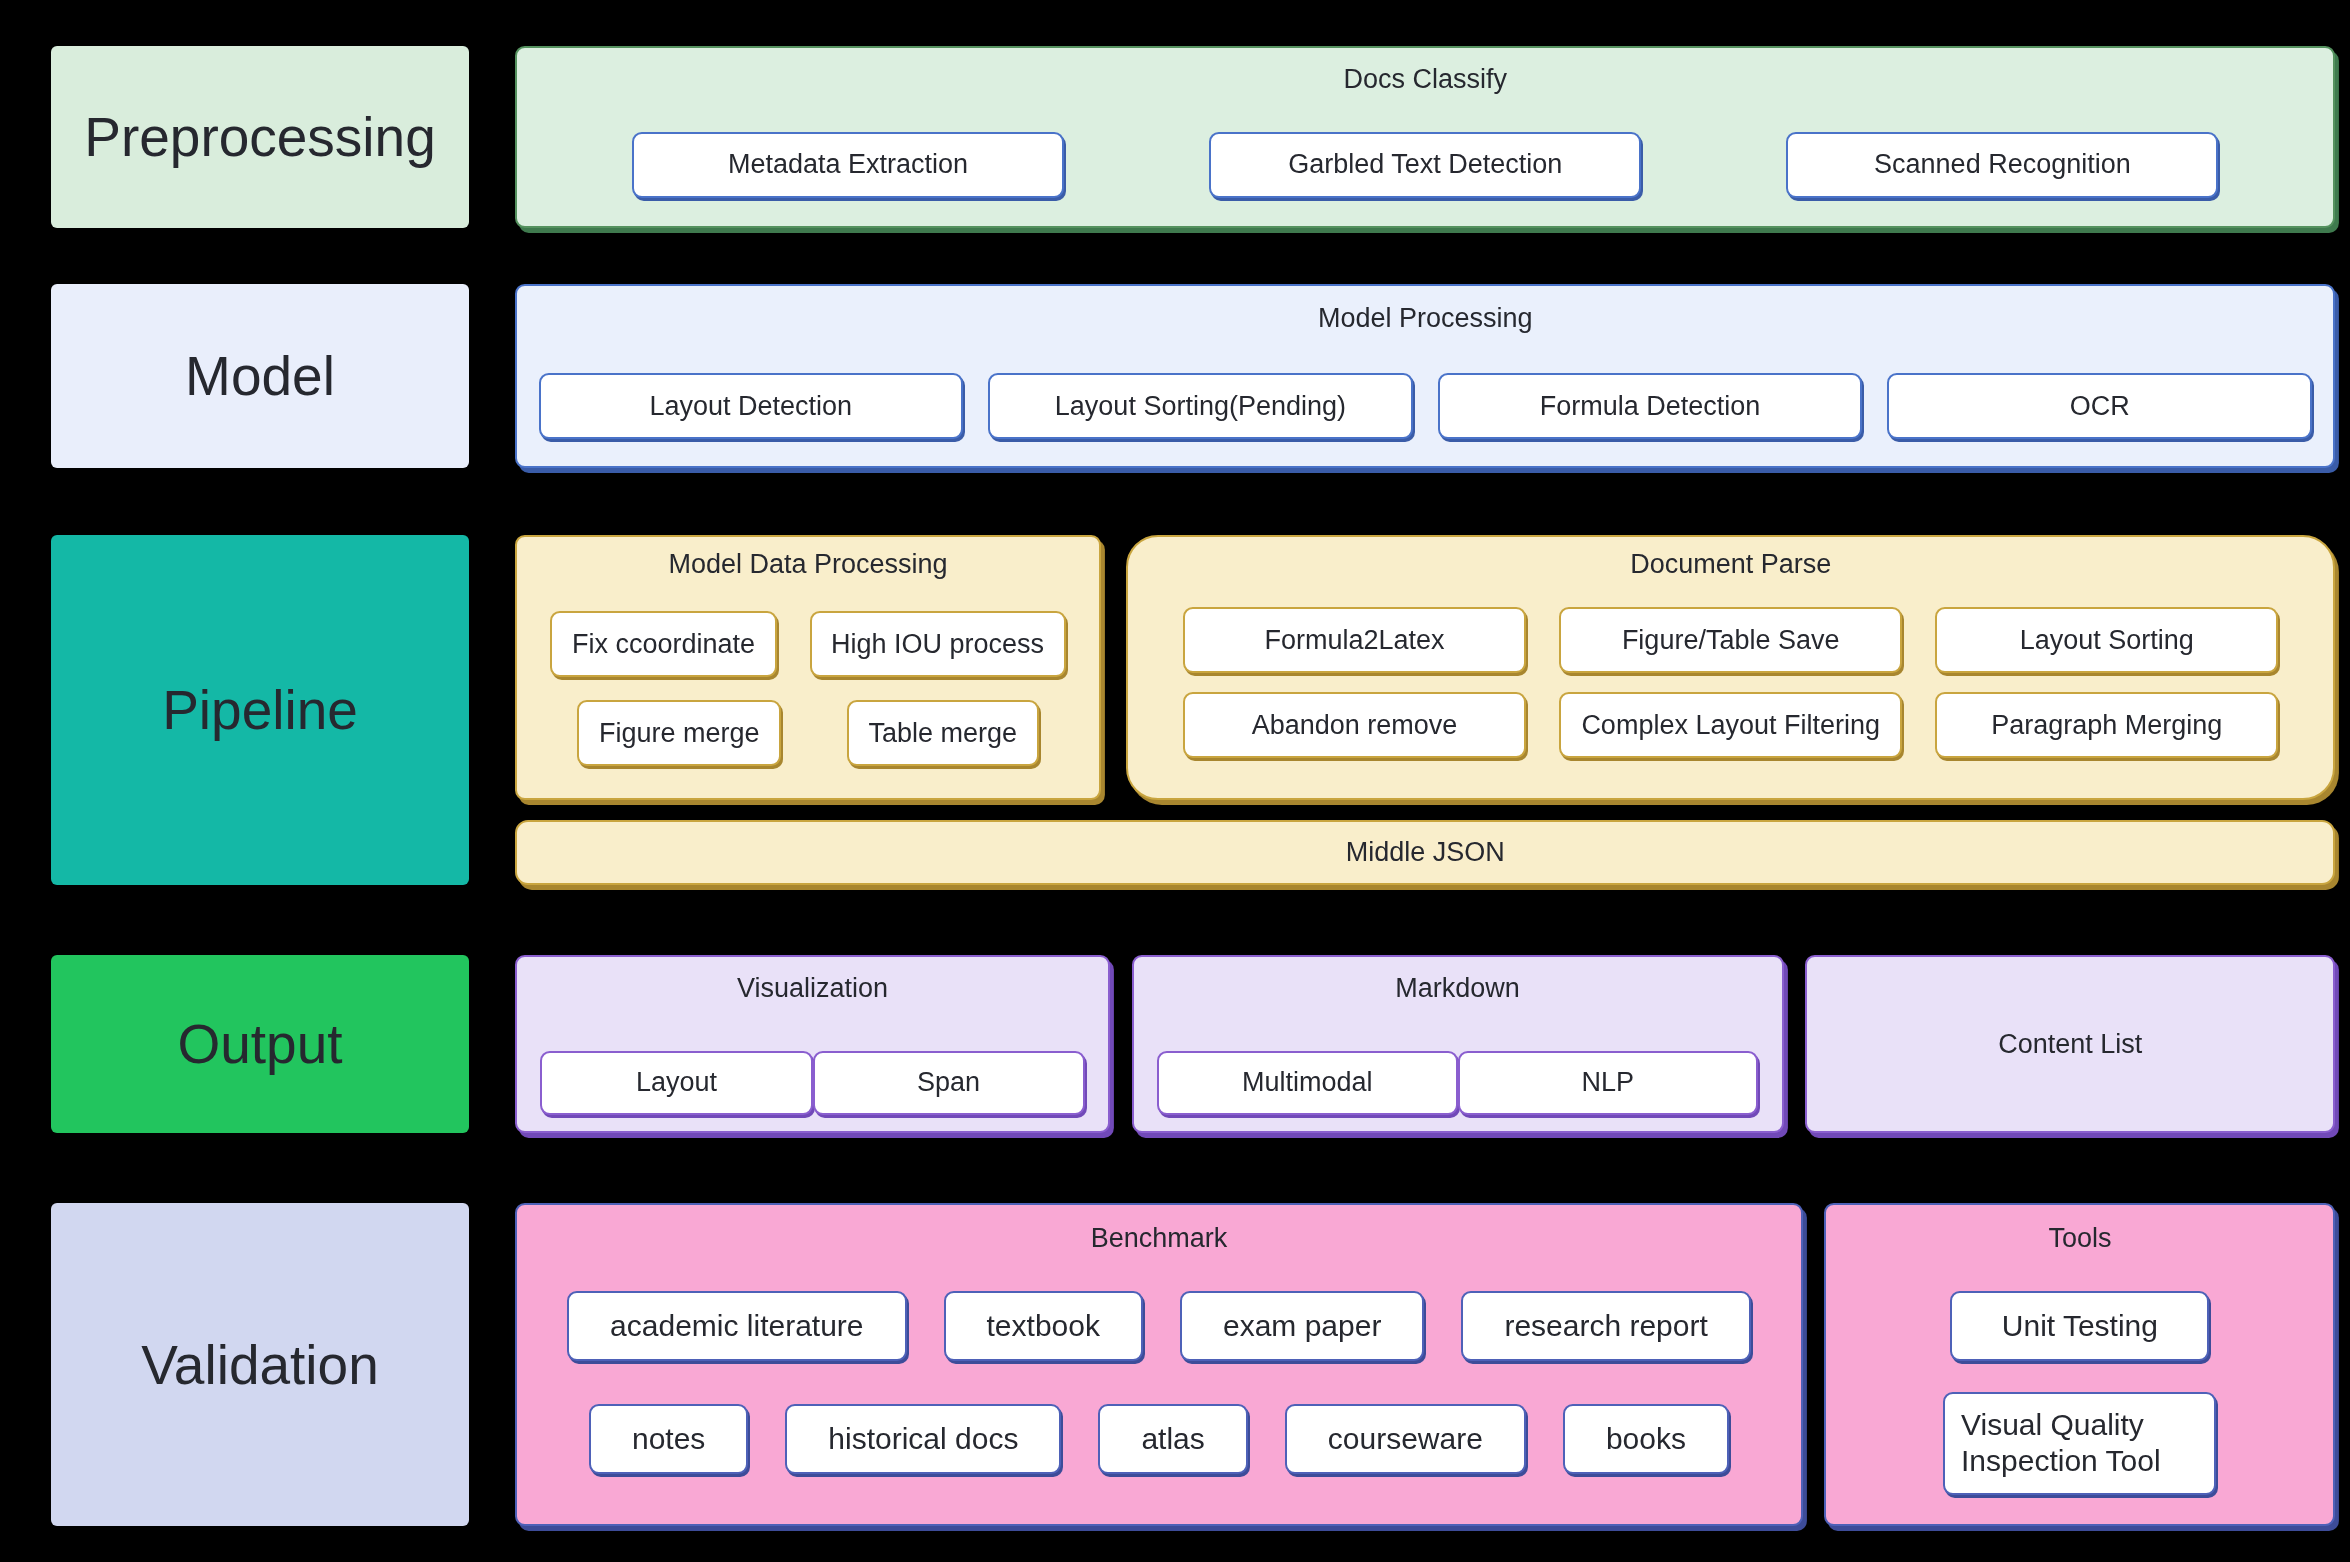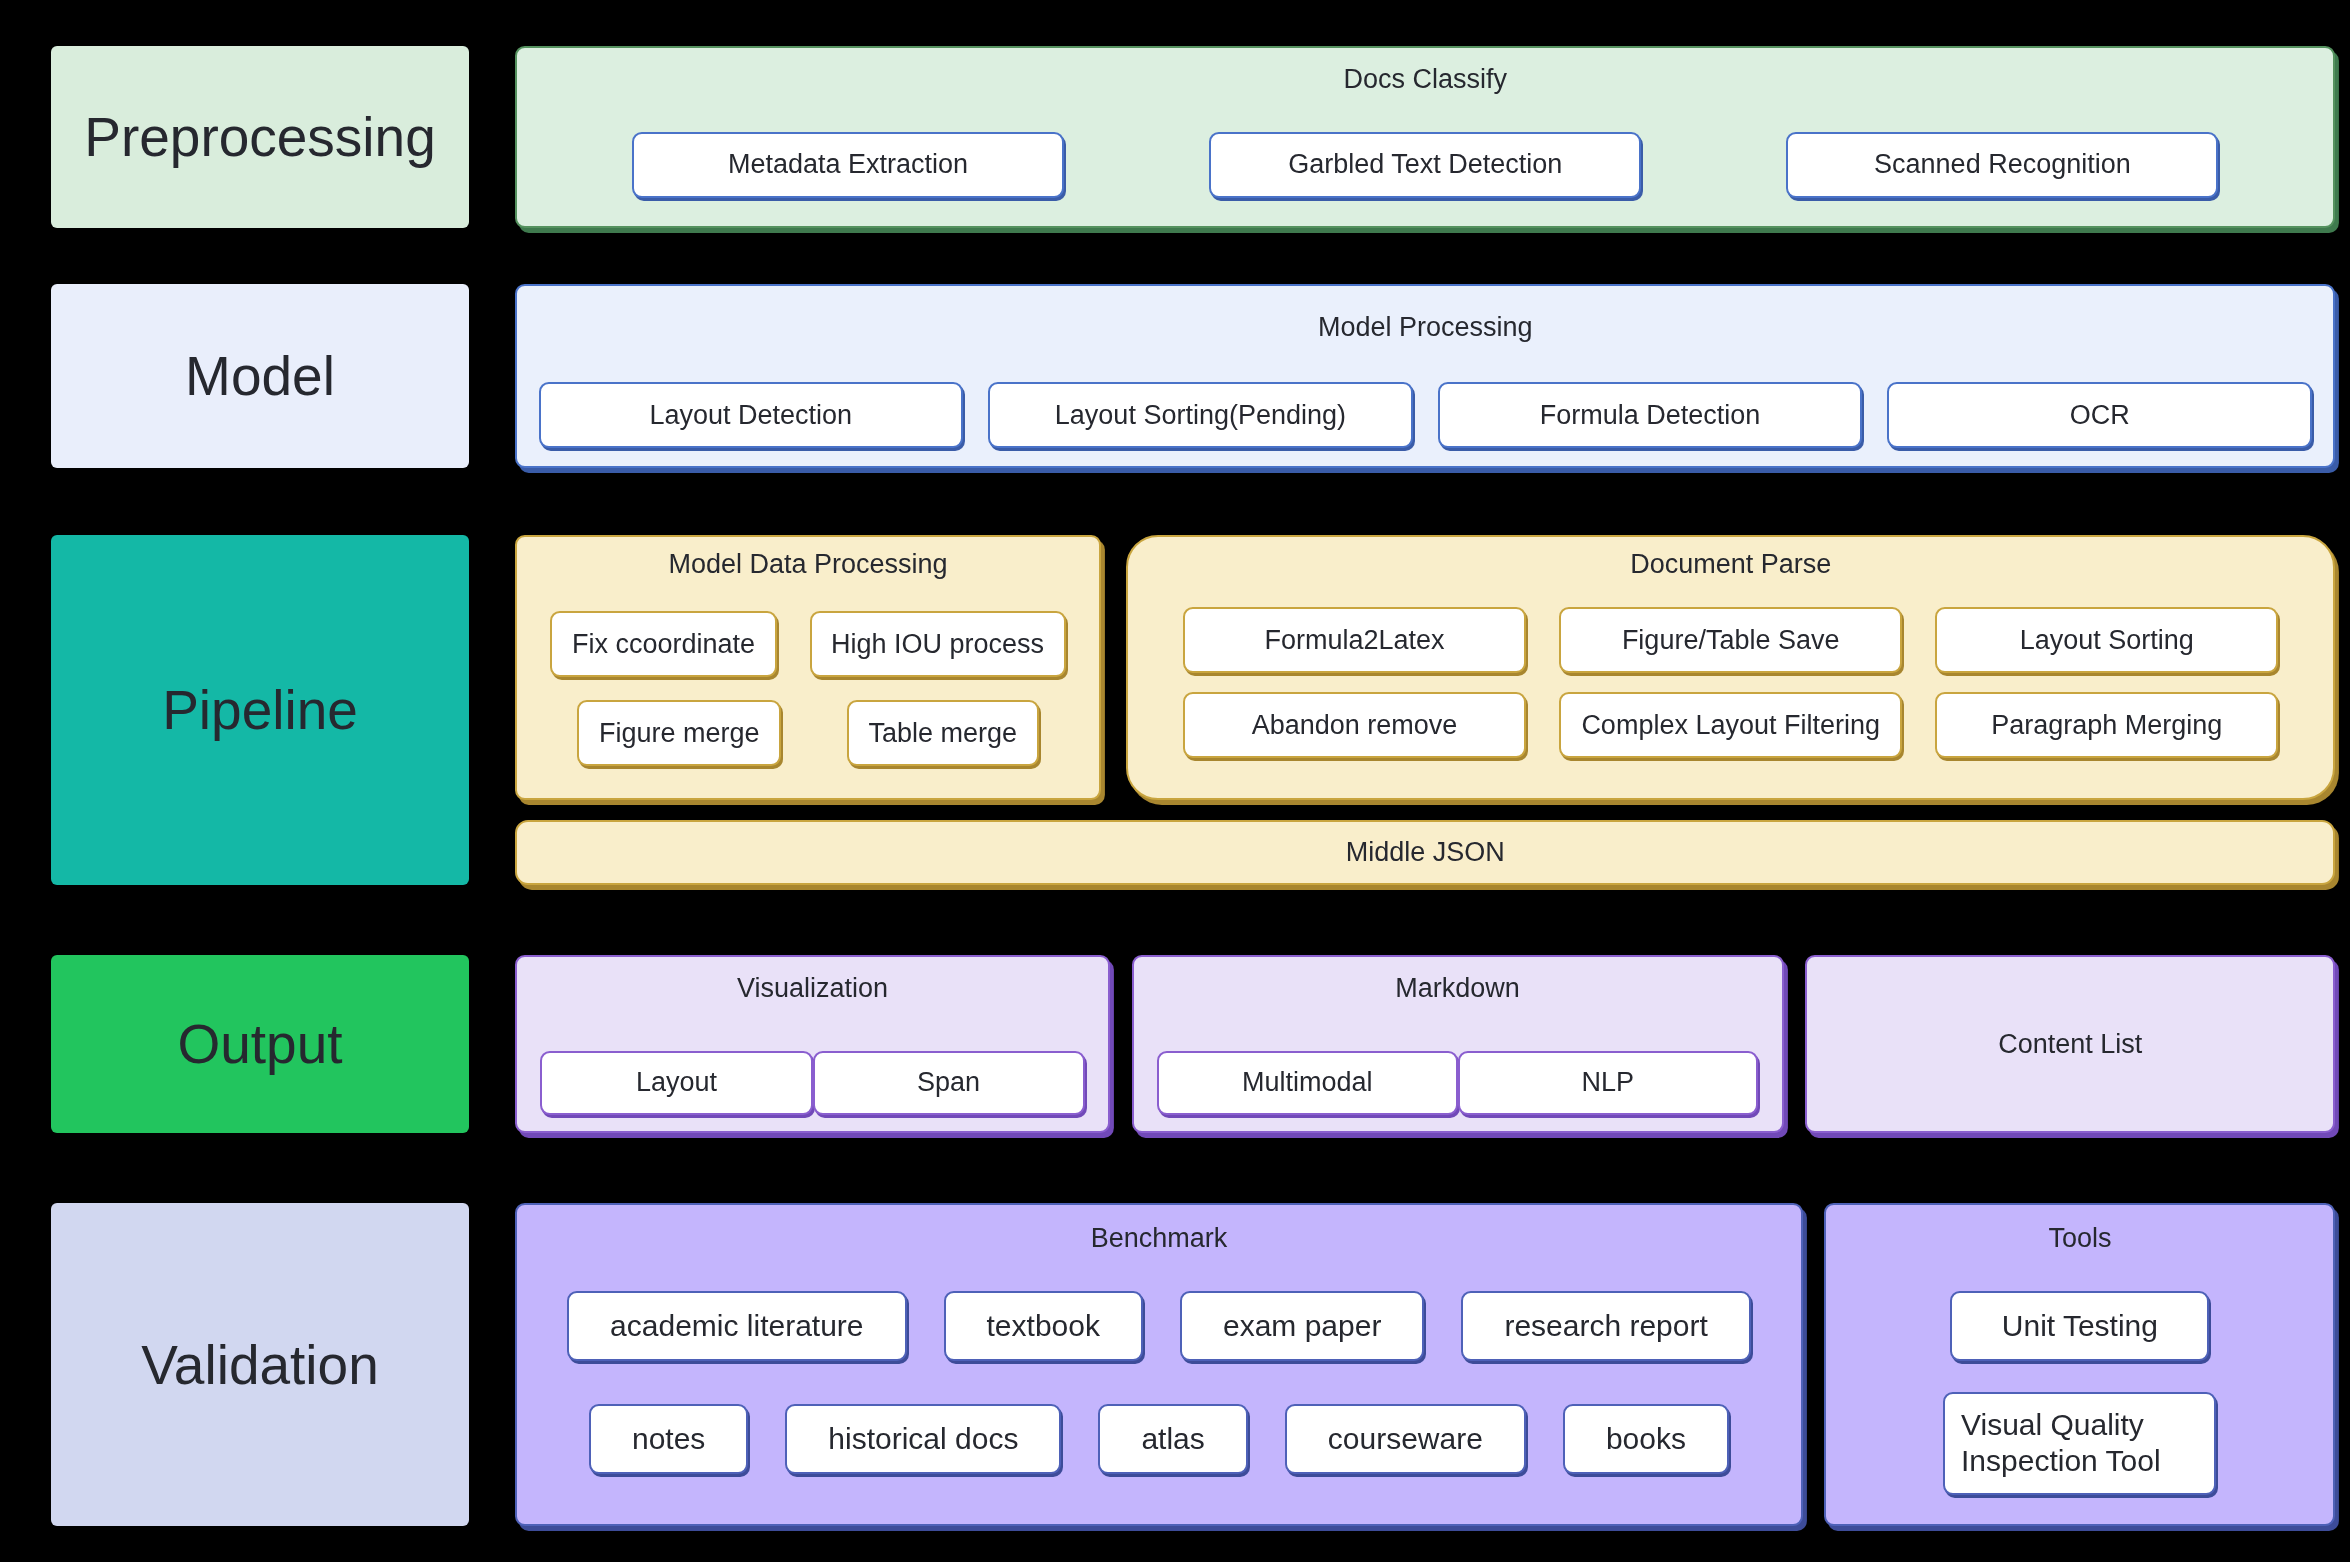--- a/index.html
+++ b/index.html
@@ -49,32 +49,32 @@
 
   .y-label { background: #14b8a6; }
   .y-cont  { background: #f9eecb; border-color: #c9a53f; box-shadow: 3.9px 4.9px 0 #a8862f; }
   .y-btn   { border-color: #c9a53f; box-shadow: 2px 2.9px 0 #a8862f; }
 
   .p-label { background: #22c55e; }
   .p-cont  { background: #e9e1f8; border-color: #8a5ecf; box-shadow: 3.9px 4.9px 0 #7149b8; }
   .p-btn   { border-color: #8a5ecf; box-shadow: 2px 2.9px 0 #7149b8; }
 
   .i-label { background: #d1d7f0; }
-  .i-cont  { background: #c4b5fd; border-color: #4e61b8; box-shadow: 3.9px 4.9px 0 #3d4c99; }
+  .i-cont  { background: #f9a8d4; border-color: #4e61b8; box-shadow: 3.9px 4.9px 0 #3d4c99; }
   .i-btn   { border-color: #4e61b8; box-shadow: 2px 2.9px 0 #3d4c99; font-size: 30px; }
 
   
   .row1 { height: 182px; }
   .docs-classify { padding-top: 13.7px; }
   .r1-btnrow { display: flex; justify-content: space-between; padding: 0 115px; margin-top: 35px; }
   .r1-btnrow .btn { width: 432px; height: 66px; }
 
   
   .row2 { height: 184px; }
-  .model-processing { padding-top: 24px; }
+  .model-processing { padding-top: 15px; }
   .r2-btnrow { display: flex; gap: 25px; padding: 0 21.5px; margin-top: 37px; }
   .r2-btnrow .btn { flex: 1; height: 66px; }
 
   
   .row3 { height: 350px; }
   .r3-content { display: flex; flex-direction: column; }
   .r3-top { display: flex; gap: 25px; height: 265px; }
   .mdp { width: 586px; flex: 0 0 586px; padding-top: 9.8px; }
   .mdp-row { display: flex; justify-content: center; margin-top: 29px; gap: 33px; }
   .mdp-row2 { margin-top: 23.4px; gap: 66px; }

